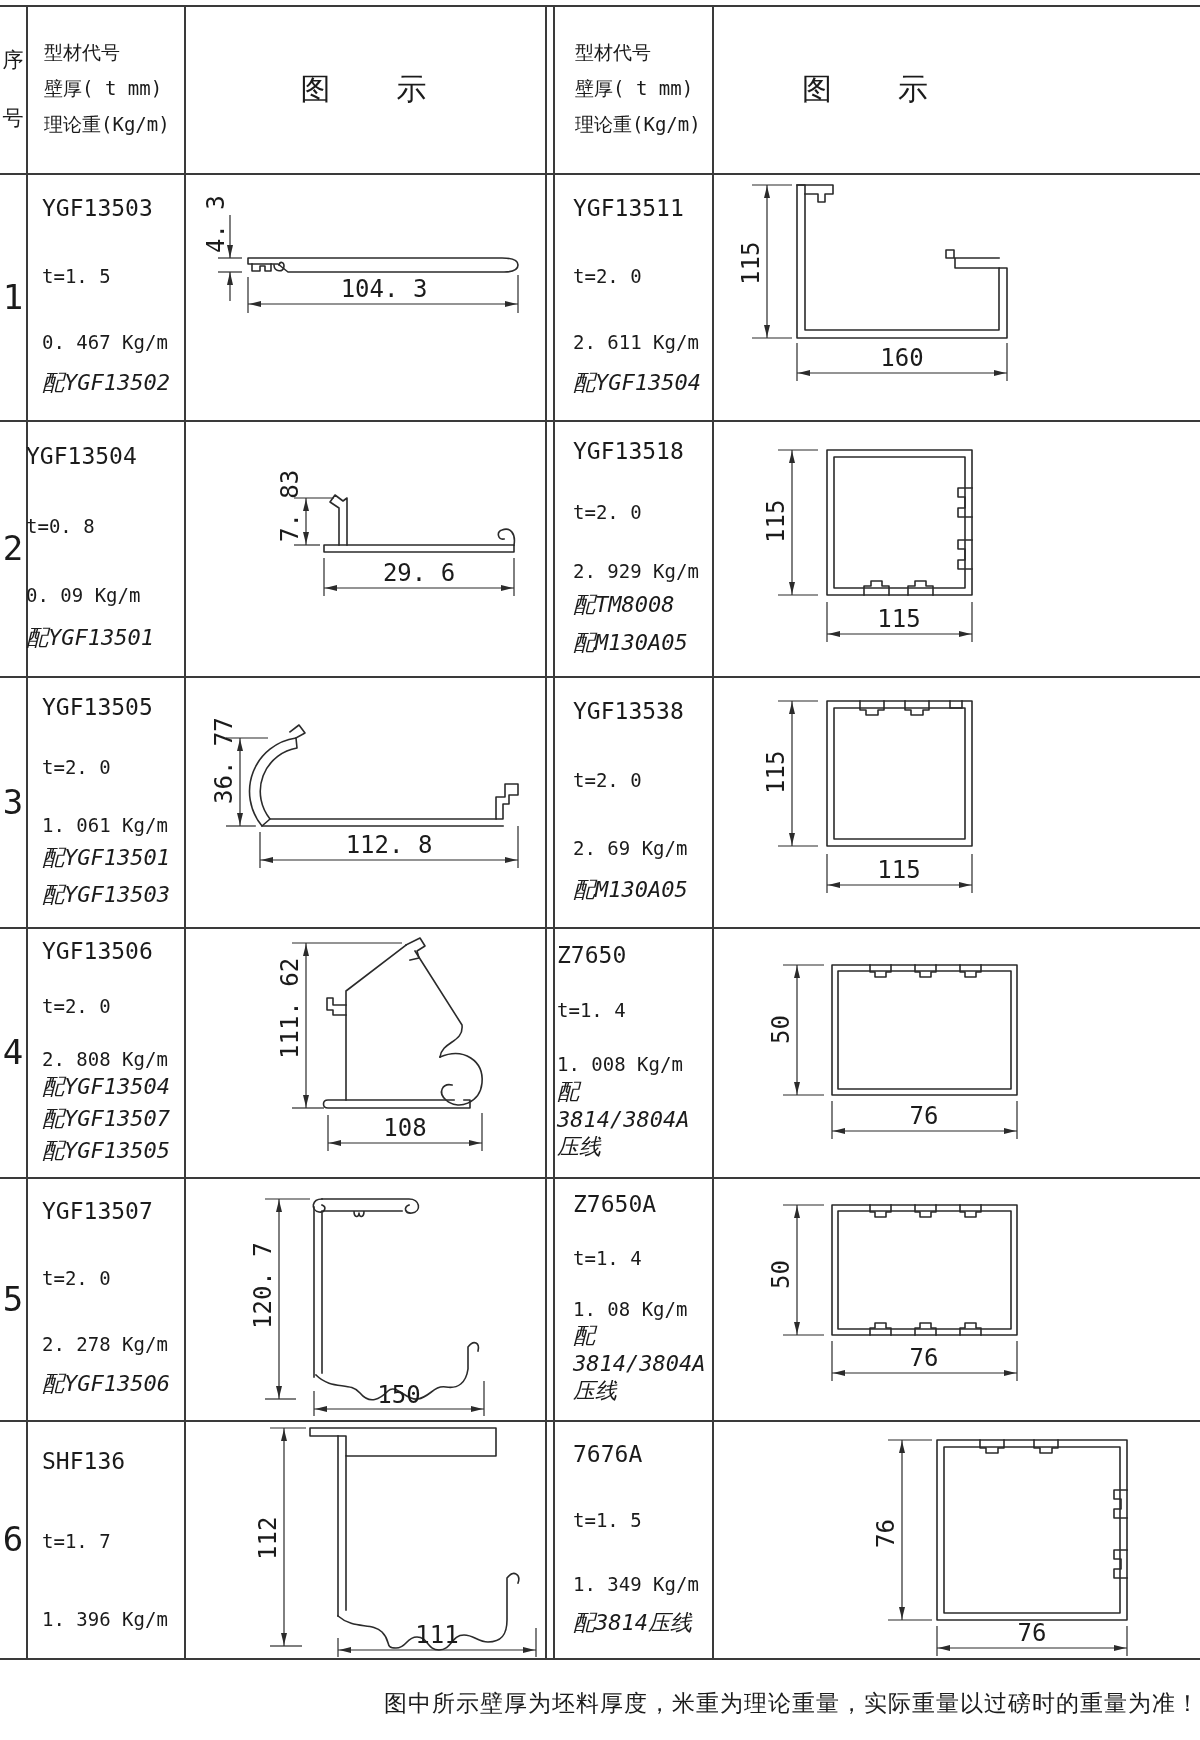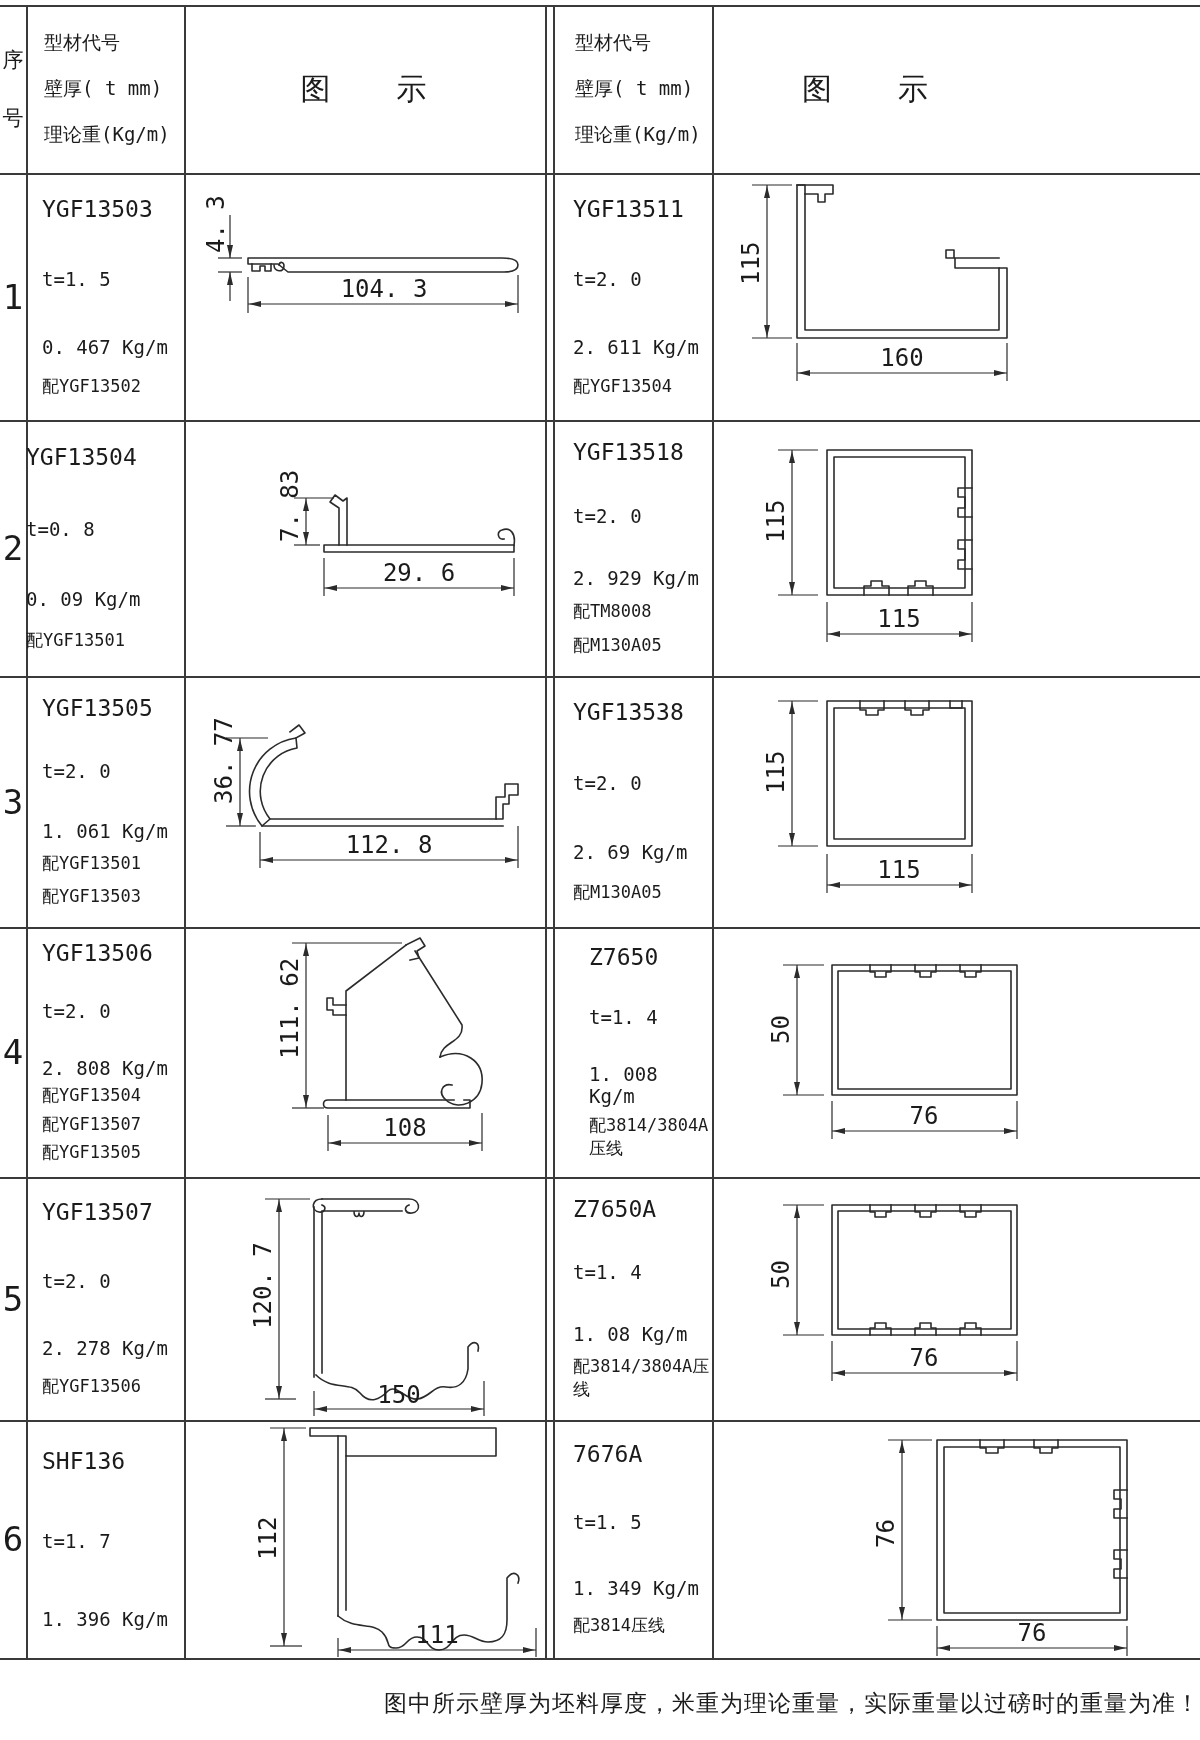--- a/index.html
+++ b/index.html
@@ -3,28 +3,28 @@
 <meta charset="utf-8">
 <style>
   html,body{margin:0;padding:0;background:#888;}
   #page{position:relative;width:1200px;height:1740px;background:#ffffff;
         font-family:"DejaVu Sans Mono","DejaVu Sans",sans-serif;color:#1b1b1b;overflow:hidden;}
   .hline{position:absolute;left:0;width:1200px;height:2px;background:#3a3a3a;}
   .vline{position:absolute;top:5px;height:1655px;width:2px;background:#3a3a3a;}
   .cell{position:absolute;box-sizing:border-box;}
   .seqhead{display:flex;flex-direction:column;justify-content:space-around;align-items:center;
            padding:26px 0;font-size:21px;}
-  .infohead{display:flex;flex-direction:column;justify-content:center;gap:20px;font-size:19px;}
+  .infohead{display:flex;flex-direction:column;justify-content:center;gap:10px;font-size:19px;}
   .diaghead{display:flex;align-items:center;justify-content:center;font-size:30px;letter-spacing:2px;border-radius:9px;}
   .diaghead.right{justify-content:flex-start;padding-left:90px;}
   .seq{display:flex;align-items:center;justify-content:center;font-size:34px;}
   .info{display:flex;flex-direction:column;justify-content:space-around;padding:14px 2px 14px 16px;}
   .info .code{font-size:23px;}
   .info .meta{font-size:19px;margin-top:29px;}
-  .info .match{font-size:17px;}
+  .info .match{font-size:22px;font-style:italic;}
   .diag svg{display:block;}
   svg .p{fill:none;stroke:#2b2b2b;stroke-width:1.6;stroke-linejoin:round;stroke-linecap:square;}
   svg .d{stroke:#2b2b2b;stroke-width:1.2;}
   svg .a{fill:#2b2b2b;stroke:none;}
   svg text{fill:#1b1b1b;font-family:"DejaVu Sans Mono","DejaVu Sans",sans-serif;font-size:24px;}
   #footnote{position:absolute;top:1688px;left:0;width:1200px;text-align:right;
             font-size:23px;letter-spacing:1px;font-family:"DejaVu Sans","Liberation Sans",sans-serif;}
 </style>
 </head>
 <body>
@@ -295,21 +295,21 @@
       <g>
         <line class="d" x1="144" y1="188" x2="144" y2="224"></line>
           <line class="d" x1="298" y1="186" x2="298" y2="224"></line>
         <line class="d" x1="144" y1="216" x2="298" y2="216"></line>
         <polygon class="a" points="157,213 157,219 145,216"></polygon>
           <polygon class="a" points="285,213 285,219 297,216"></polygon>
         <text x="221" y="209" text-anchor="middle">108</text>
       </g>
     </svg>
   </div>
-  <div class="cell info" style="left:553px;top:927px;width:159px;height:250px;padding-left:36px">
+  <div class="cell info" style="left:553px;top:927px;width:159px;height:250px;padding-left:4px">
     <div class="code">Z7650</div>
     <div class="meta">t=1. 4</div>
     <div class="meta">1. 008 Kg/m</div>
     <div class="match">配3814/3804A压线</div>
   </div>
   <div class="cell diag" style="left:712px;top:927px;width:488px;height:250px">
     <svg width="488" height="250" viewBox="0 0 488 250">
       <g>
         <rect class="p" x="120" y="38" width="185" height="130"></rect>
         <rect class="p" x="126" y="44" width="173" height="118"></rect>

